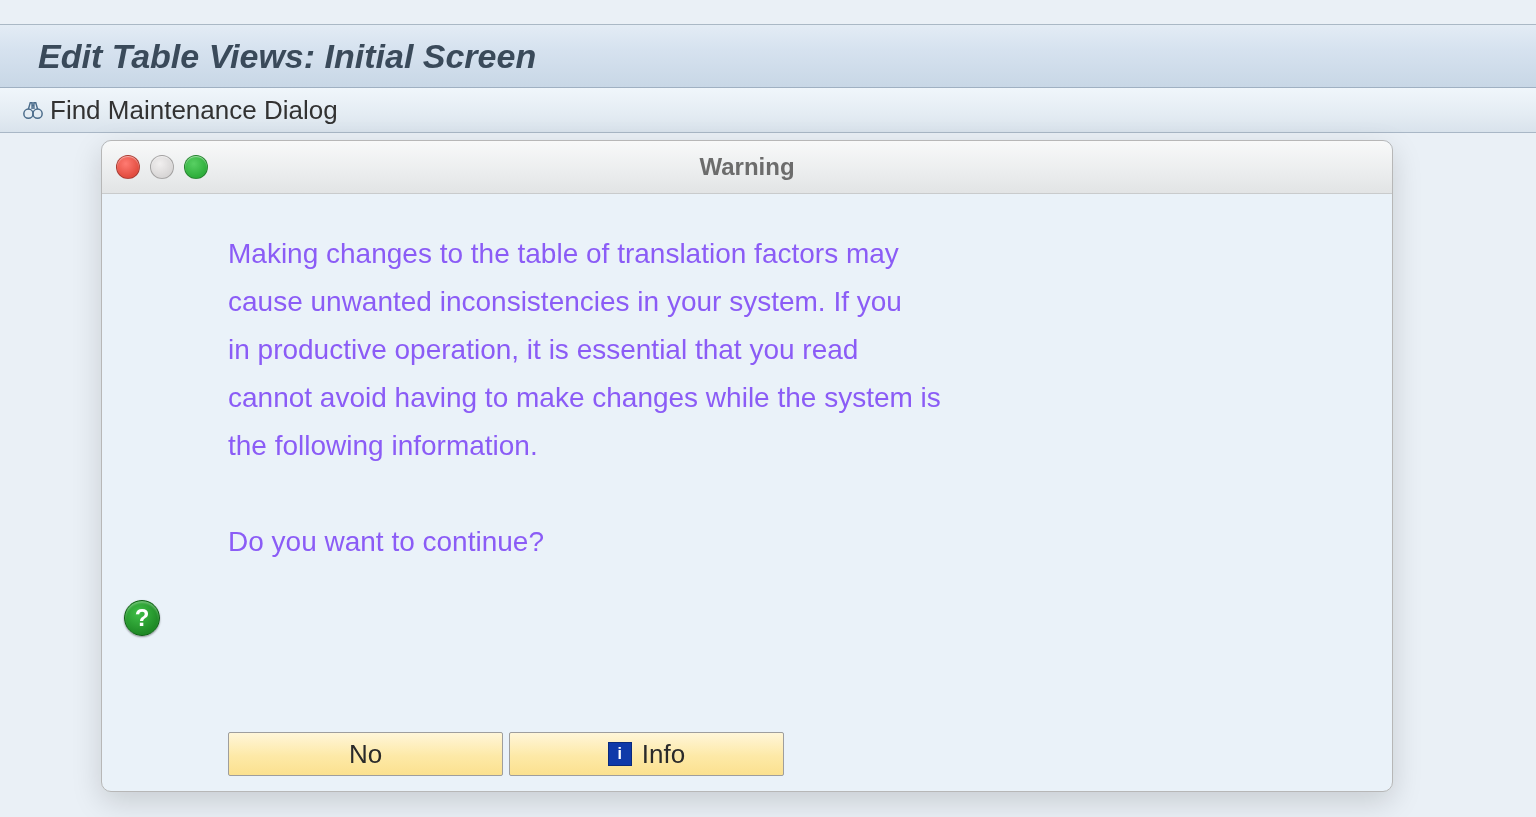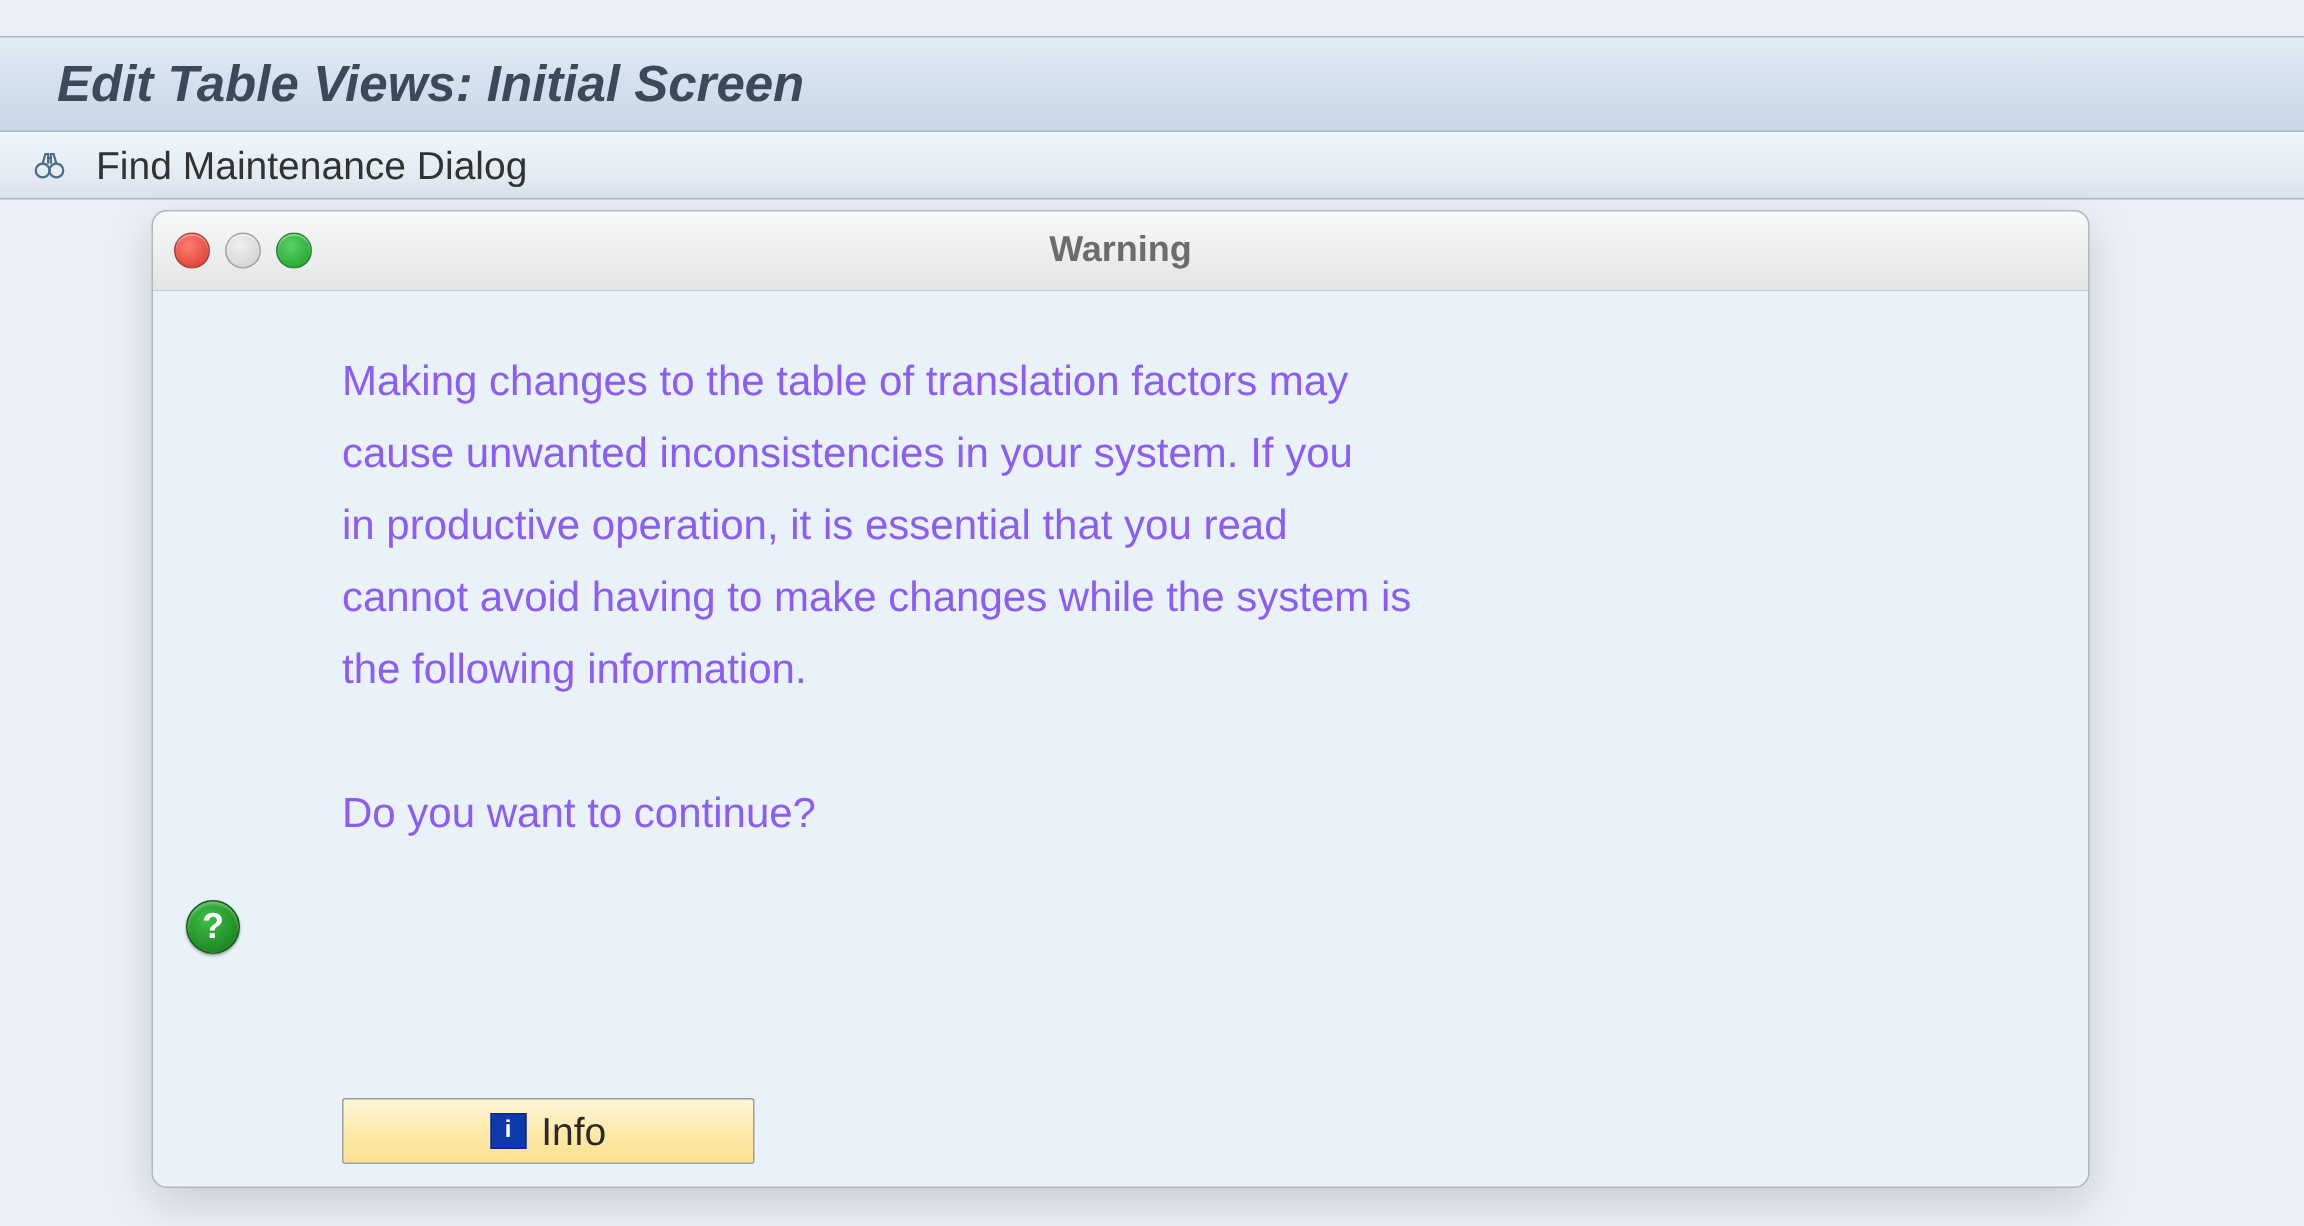--- a/index.html
+++ b/index.html
@@ -30,21 +30,21 @@
 
   .toolbar {
     height: 44px;
     display: flex;
     align-items: center;
     padding-left: 22px;
     font-size: 26px;
     color: #323232;
     background: linear-gradient(to bottom, #f0f6fb 0%, #e4ecf3 60%, #d9e3ec 100%);
     border-bottom: 1px solid #a9b7c6;
-    gap: 20px;
+    gap: 6px;
   }
   .bino-icon {
     width: 22px; height: 24px;
     display: inline-block;
     color: #4a6b8a;
   }
 
   
   .modal {
     position: absolute;
@@ -215,19 +215,22 @@
       <div>cause unwanted inconsistencies in your system. If you</div>
       <div>in productive operation, it is essential that you read</div>
       <div>cannot avoid having to make changes while the system is</div>
       <div>the following information.</div>
       <div class="msg-gap"></div>
       <div>Do you want to continue?</div>
     </div>
 
     <div class="btn-row">
       <div class="sap-btn">
+        <span>No</span>
+      </div>
+      <div class="sap-btn">
         <span class="info-sq">i</span>
         <span>Info</span>
       </div>
     </div>
 
   </div>
 </div>
 
 </body></html>

